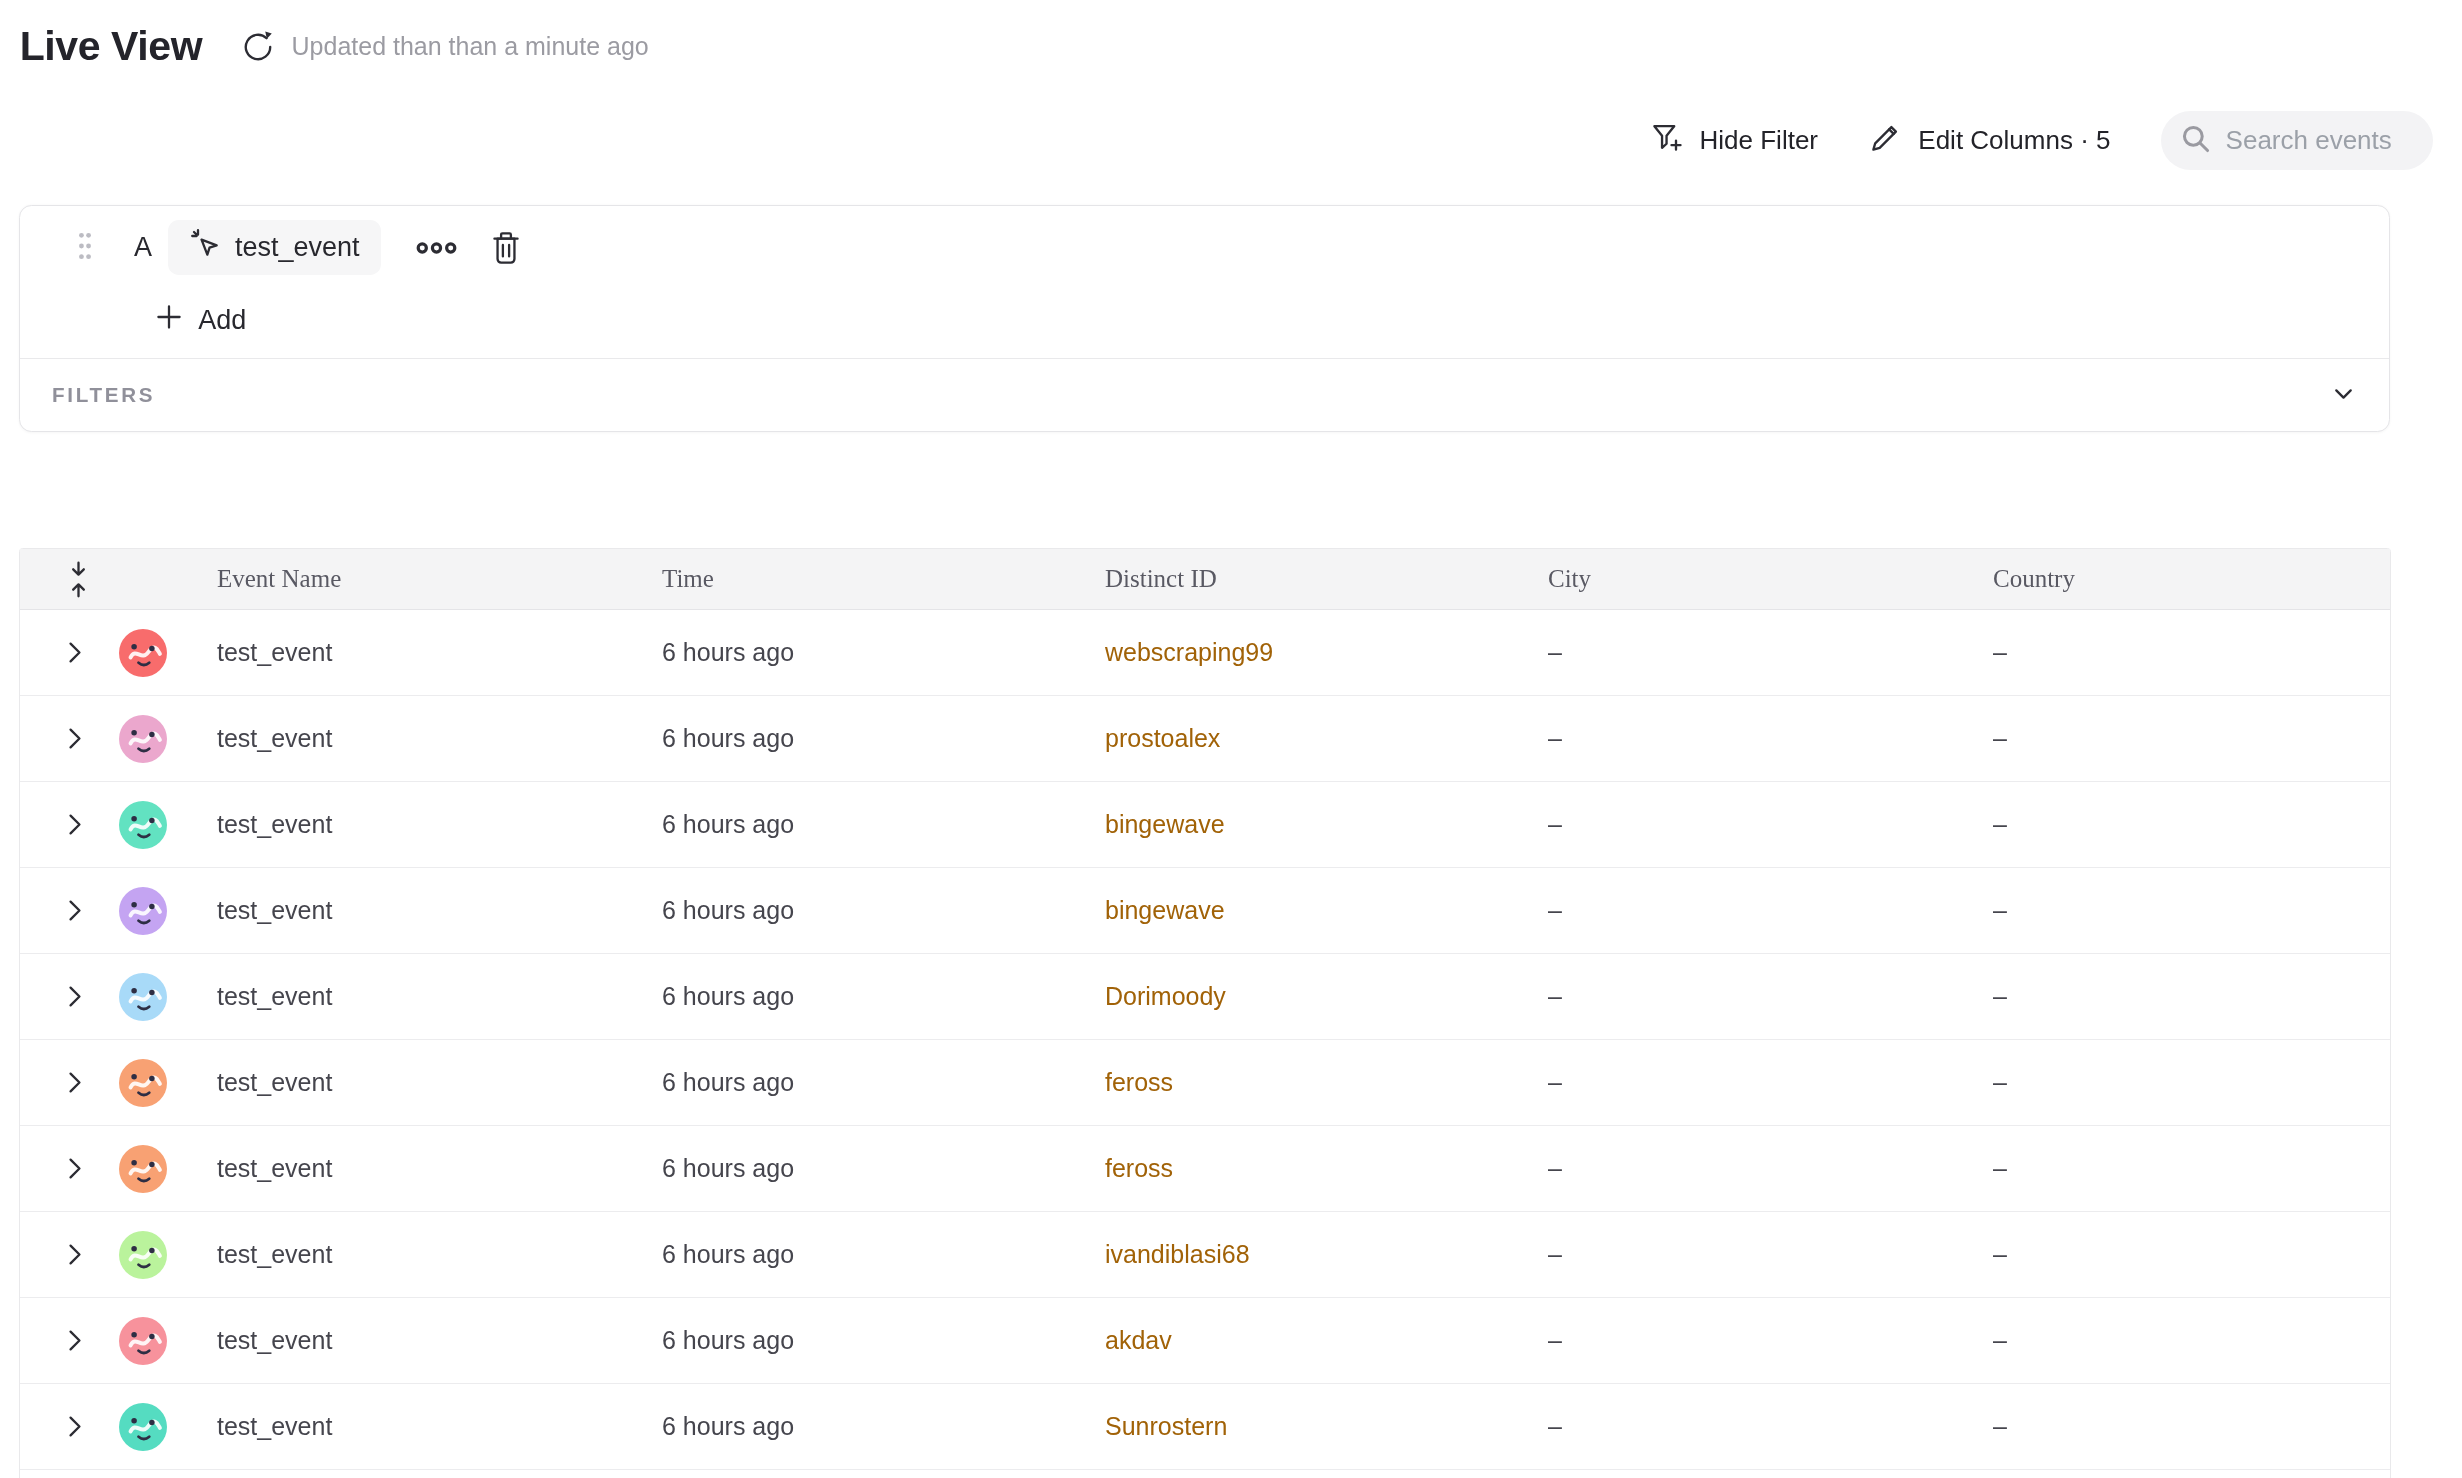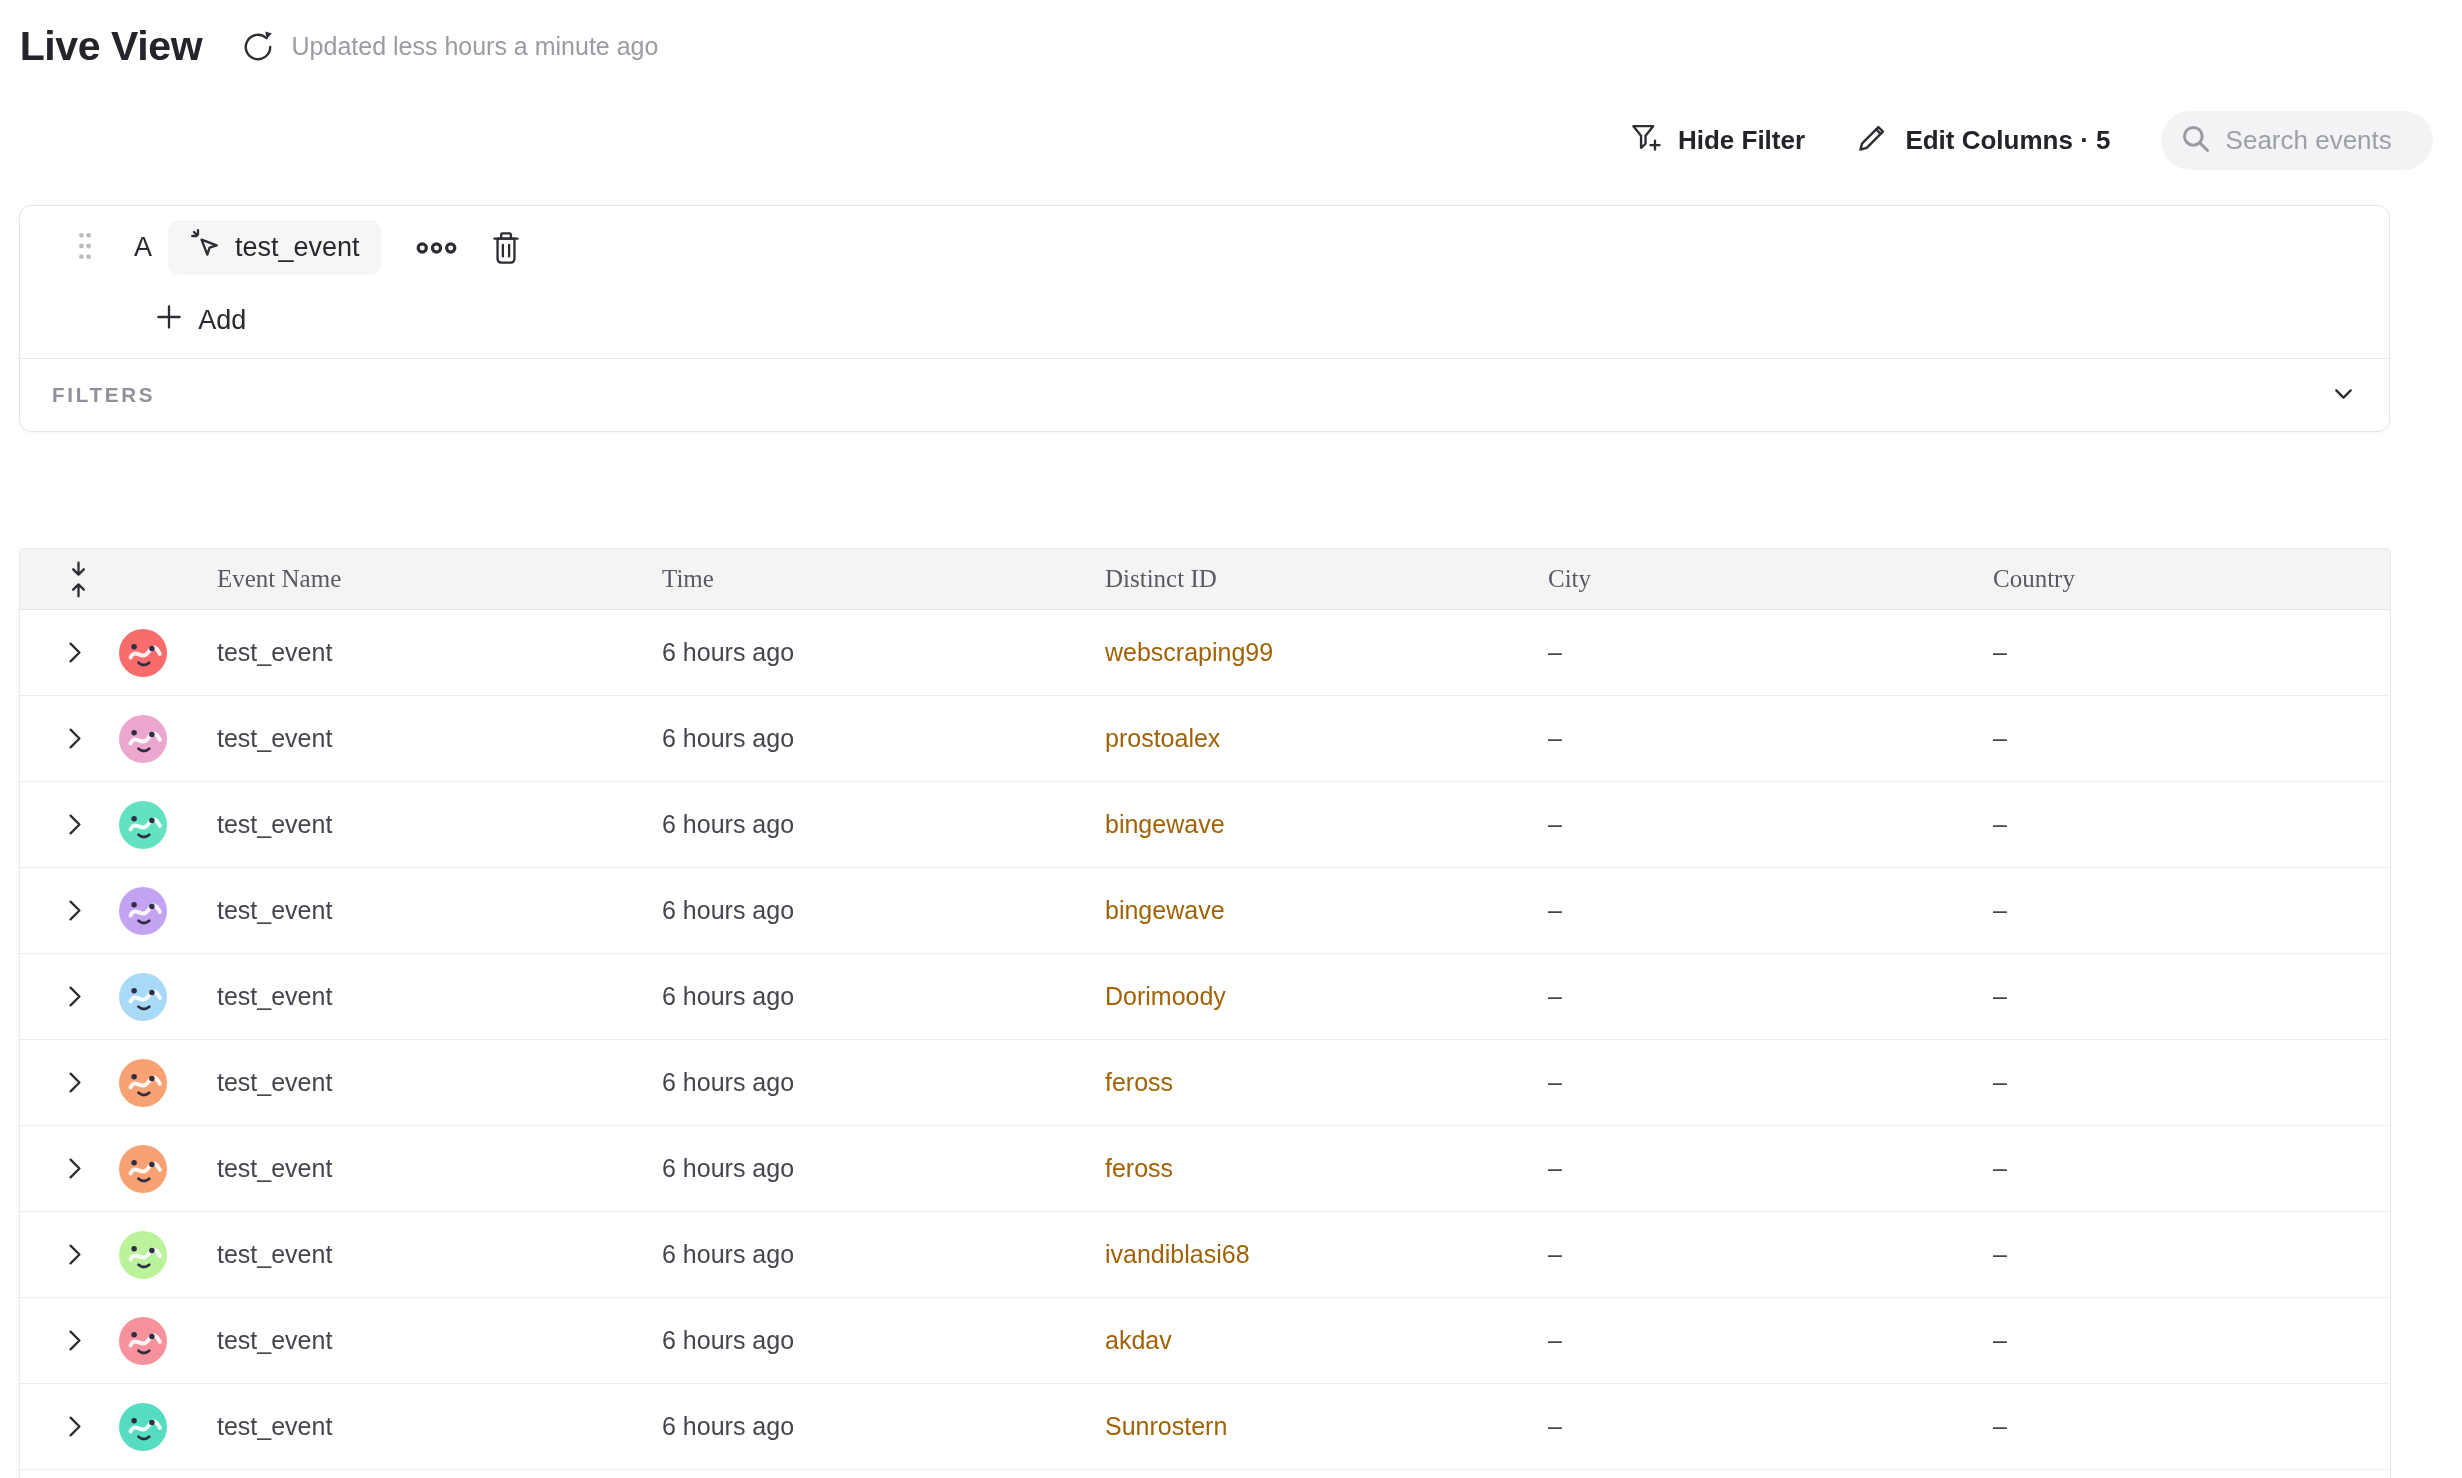--- a/index.html
+++ b/index.html
@@ -8,21 +8,21 @@
 
   
   .page-header { position:absolute; top:23px; left:19.7px; display:flex; align-items:center; }
   .page-title { font-size:41px; font-weight:700; color:#24242b; letter-spacing:-0.4px; }
   .refresh-btn { margin-left:36px; width:39px; height:39px; display:flex; align-items:center;
                  justify-content:center; cursor:pointer; }
   .updated-text { margin-left:14.3px; font-size:25px; color:#9b9ba2; }
 
   
   .toolbar { position:absolute; top:111px; right:29.5px; display:flex; align-items:center; gap:50px; height:59px; }
-  .tool-btn { display:flex; align-items:center; gap:14.3px; font-size:26px; font-weight:700;
+  .tool-btn { display:flex; align-items:center; gap:14.3px; font-size:26px; font-weight:400;
               color:#232329; cursor:pointer; white-space:nowrap; }
   .search-pill { width:272px; height:59px; background:#f3f3f5; border-radius:29.5px;
                  display:flex; align-items:center; padding-left:19.7px; gap:13.4px; }
   .search-pill input { border:none; outline:none; background:transparent; font-size:26px;
                        width:188px; font-family:"Liberation Sans", sans-serif; color:#be185d; }
   .search-pill input::placeholder { color:#9ba0a8; }
 
   
   .panel { position:absolute; left:19px; top:205px; width:2371px; background:#fff;
            border:0.9px solid #e5e5e8; border-radius:12.5px; box-shadow:0 0.9px 2.7px rgba(0,0,0,.04); }
@@ -63,21 +63,21 @@
 <body>
 
 <div class="page-header">
   <div class="page-title">Live View</div>
   <div class="refresh-btn">
     <svg width="38" height="38" viewBox="0 0 42 42">
       <path class="stroke" stroke-width="3.4" d="M34.5 21a13.5 13.5 0 1 1 -4.1-9.7"></path>
       <path d="M29 4 l7.2 2.2 -5.4 5.6 z" fill="#2c2c33"></path>
     </svg>
   </div>
-  <div class="updated-text">Updated less hours a minute ago</div>
+  <div class="updated-text">Updated than than a minute ago</div>
 </div>
 
 <div class="toolbar">
   <div class="tool-btn">
     <span>
       <svg width="36" height="36" viewBox="0 0 40 40">
         <path class="stroke" stroke-width="3" d="M6 8 h22 l-8.5 10.5 v9 l-5 4.5 v-13.5 Z"></path>
         <path class="stroke" stroke-width="3" d="M30 24 v10 M25 29 h10"></path>
       </svg>
     </span>

